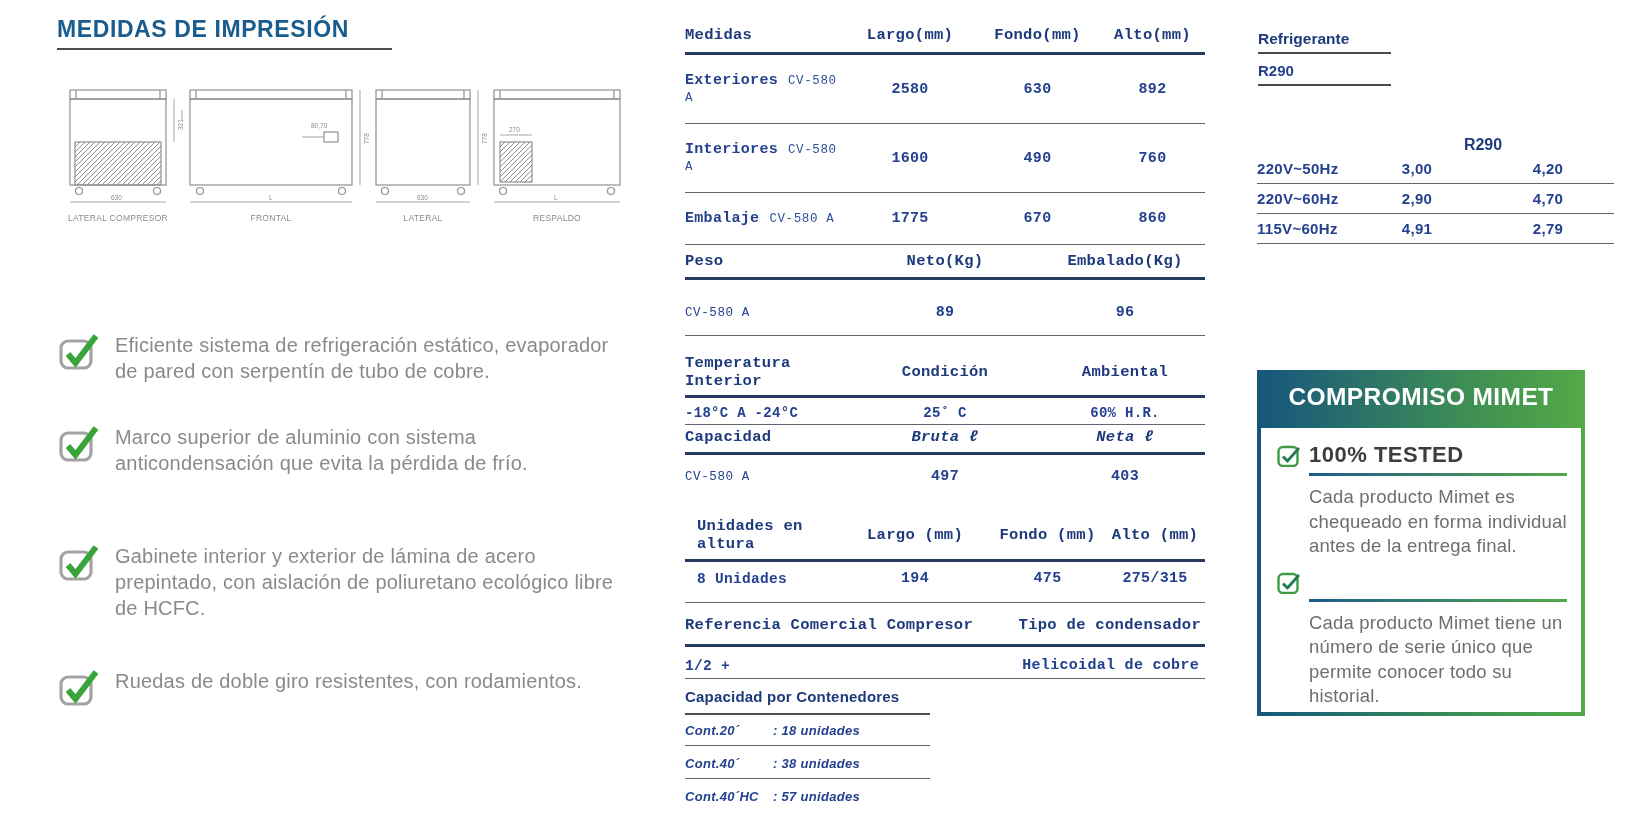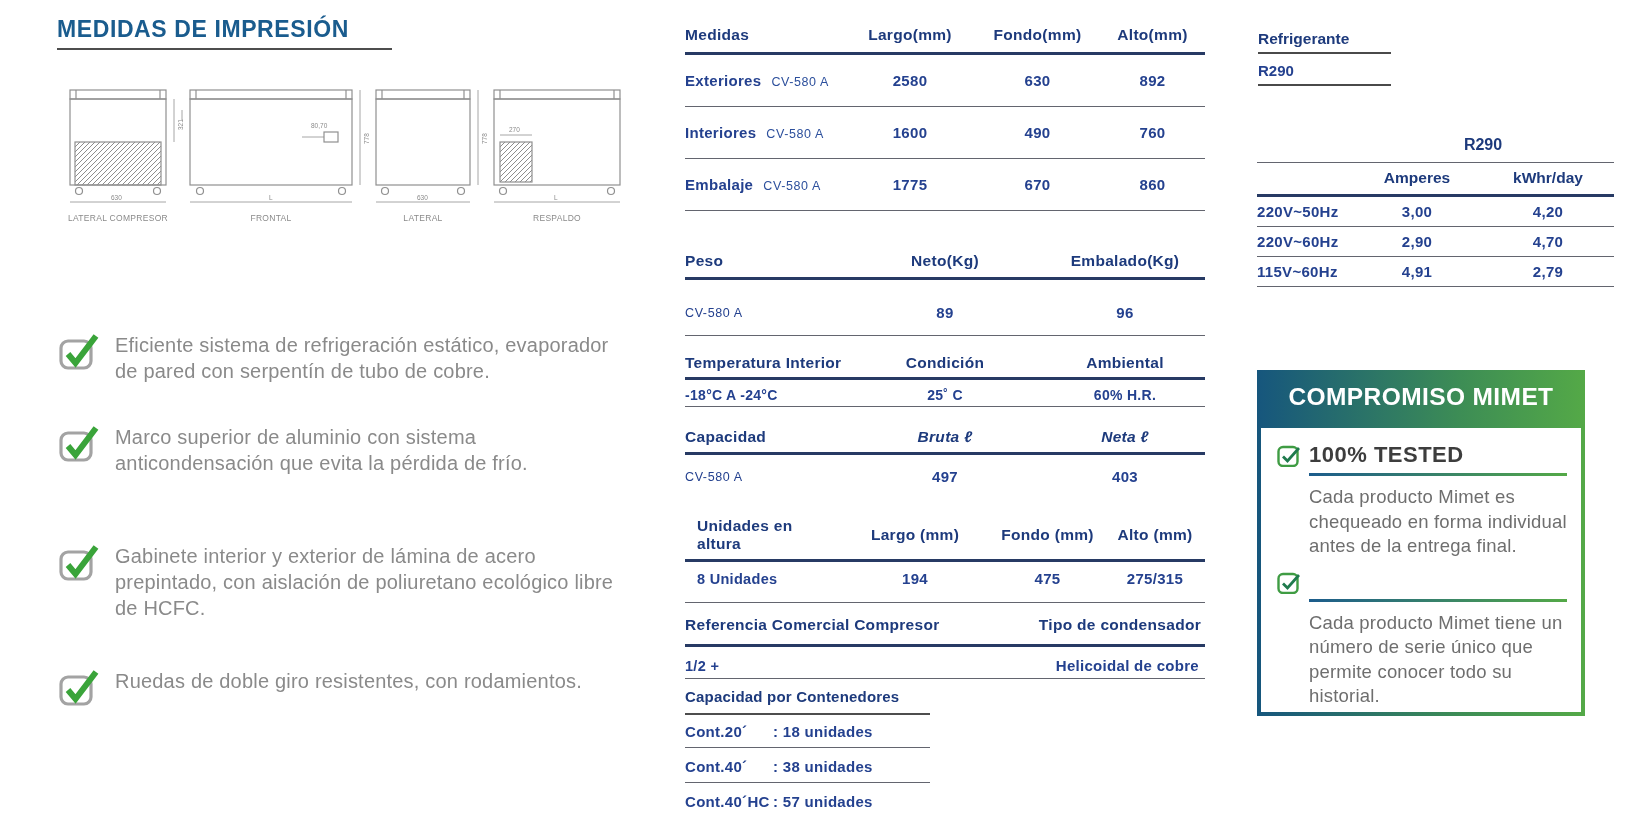--- a/index.html
+++ b/index.html
@@ -20,36 +20,36 @@
   .dim{font-size:6.5px;}
   .dlabel{font-size:8.5px;letter-spacing:.3px;}
 
   
   .feature{left:58px;width:560px;display:flex;gap:17px;align-items:flex-start;}
   .feat-check{flex:0 0 auto;overflow:visible;margin-top:2px;}
   .feature p{margin:0;font-size:20px;line-height:26px;color:#8a8a8a;letter-spacing:.2px;width:505px;}
 
   
   .mid{left:685px;width:520px;}
-  .tr{display:grid;align-items:center;color:#24418f;font-size:15px;font-weight:bold;letter-spacing:.3px;}
+  .tr{display:grid;align-items:center;color:#24418f;font-size:15px;font-weight:bold;letter-spacing:.3px;font-family:Liberation Mono, monospace;}
   .tr.th{color:#1d3a7c;font-size:15.5px;border-bottom:3px solid #273a64;}
   .c{text-align:center;}
   .g-med{grid-template-columns:160px 130px 125px 105px;}
   .g-3{grid-template-columns:160px 200px 160px;}
   .g-uni{grid-template-columns:155px 150px 115px 100px;}
   .g-comp{grid-template-columns:1fr 220px;}
   .sep{border-top:1.5px solid #63656f;}
   .bot{border-bottom:1.5px solid #63656f;}
   .model{font-weight:normal;font-size:12.5px;letter-spacing:.6px;color:#2c4f9c;margin-left:10px;}
   .lig{font-weight:normal;font-size:12.5px;letter-spacing:.6px;}
 
   
   .cont{left:685px;width:245px;color:#24418f;}
   .cont-title{font-size:15px;font-weight:bold;color:#1d3a7c;letter-spacing:.2px;padding-bottom:8px;border-bottom:2px solid #4d4d4d;}
-  .cont-row{display:grid;grid-template-columns:88px auto;font-size:15px;font-weight:bold;letter-spacing:.3px;}
+  .cont-row{display:grid;grid-template-columns:88px auto;font-size:13px;font-weight:bold;letter-spacing:.3px;font-style:italic;}
 
   
   .refr{left:1258px;top:30px;width:133px;color:#1d3a7c;}
   .refr .lbl{font-size:15.5px;font-weight:bold;padding-bottom:4px;border-bottom:2.5px solid #4a4a4a;}
   .refr .val{font-size:15px;font-weight:bold;color:#24418f;padding:8px 0 5px 0;border-bottom:2.5px solid #4a4a4a;}
 
   .energia{left:1257px;top:136px;width:357px;}
   .e-title{margin-left:95px;width:262px;text-align:center;font-size:16px;font-weight:bold;color:#1d3a7c;}
   .e-grid{display:grid;grid-template-columns:95px 130px 132px;align-items:center;}
   .e-head{border-top:1.5px solid #63656f;margin-top:8px;padding:6px 0 7px 0;border-bottom:3px solid #273a64;
@@ -284,25 +284,20 @@
   </div>
 </div>
 
 <div class="abs refr">
   <div class="lbl">Refrigerante</div>
   <div class="val">R290</div>
 </div>
 
 <div class="abs energia">
   <div class="e-title">R290</div>
-  <div class="e-grid e-head">
-    <span></span>
-    <span class="c">Amperes</span>
-    <span class="c">kWhr/day</span>
-  </div>
   <div class="e-grid e-row">
     <span>220V~50Hz</span>
     <span class="c">3,00</span>
     <span class="c">4,20</span>
   </div>
   <div class="e-grid e-row">
     <span>220V~60Hz</span>
     <span class="c">2,90</span>
     <span class="c">4,70</span>
   </div>

